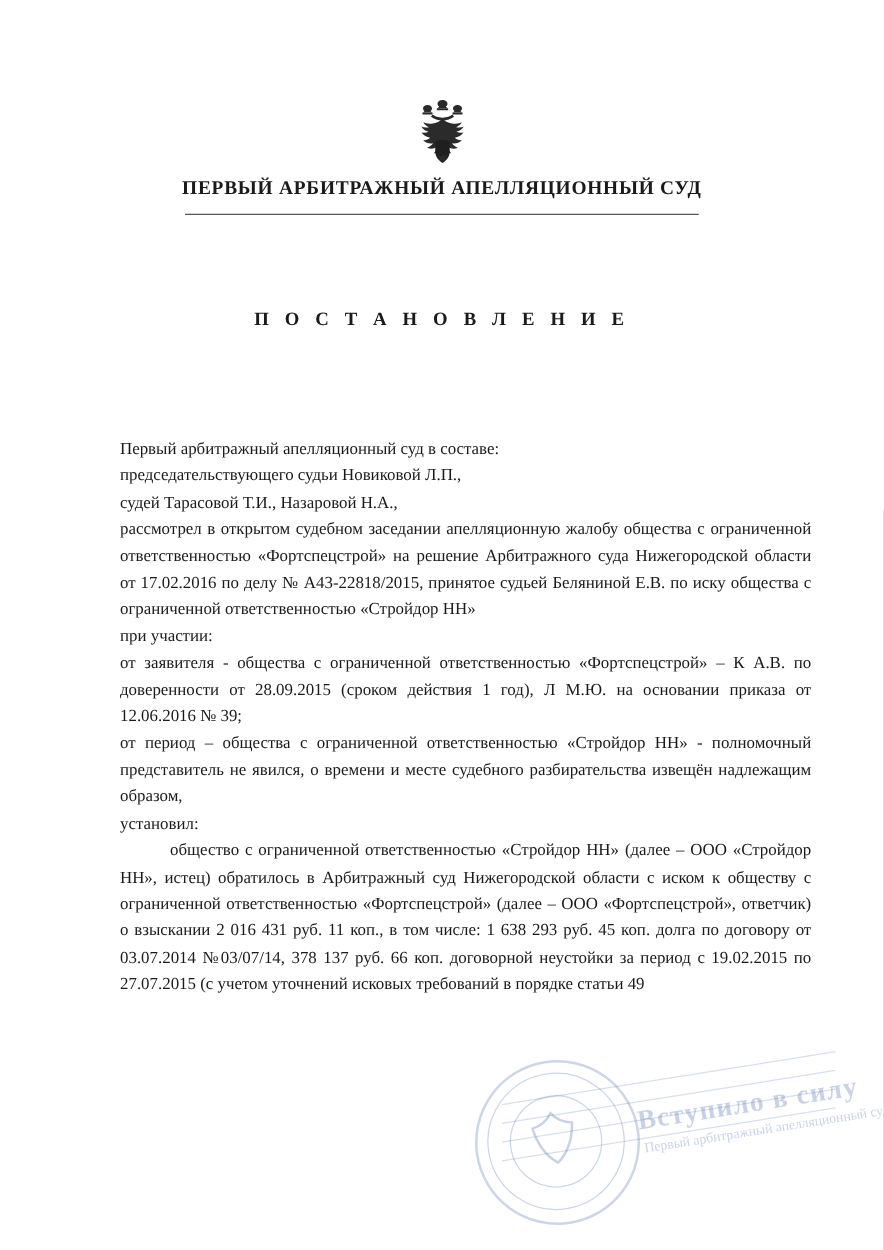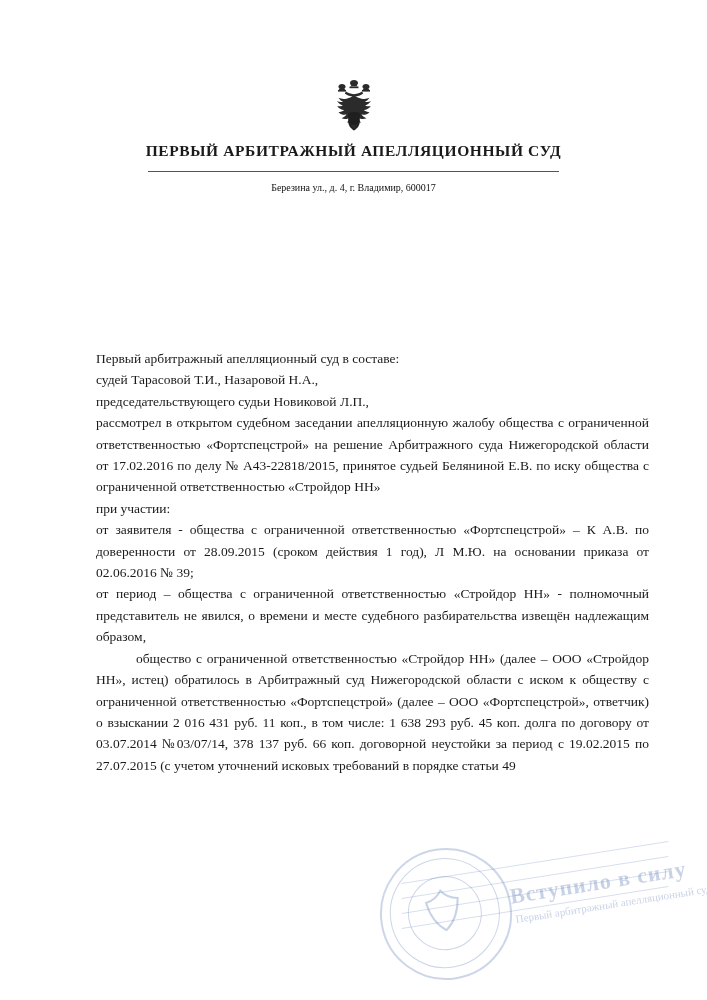--- a/index.html
+++ b/index.html
@@ -228,33 +228,34 @@
 
         <path d="M24 45.5c1 2.4 2.3 4.4 4 6 1.7-1.6 3-3.6 4-6-1.3.8-2.6 1.2-4 1.2s-2.7-.4-4-1.2z"></path>
       </g>
     </svg>
   </div>
 
   <div class="court-title">ПЕРВЫЙ АРБИТРАЖНЫЙ АПЕЛЛЯЦИОННЫЙ СУД</div>
   <div class="hdr-rule"></div>
 
   <div class="addr">
-    <div>Березина ул., д. 4, г. Владимир, 600017</div>
-  </div>
-
+  </div>
+
+  <div class="doctype">П О С Т А Н О В Л Е Н И Е</div>
 
 
   <div class="body">
     <p class="nojust">Первый арбитражный апелляционный суд в составе:</p>
+    <p class="nojust">председательствующего судьи Новиковой Л.П.,</p>
     <p class="nojust">судей Тарасовой Т.И., Назаровой Н.А.,</p>
-    <p class="nojust">председательствующего судьи Новиковой Л.П.,</p>
     <p>рассмотрел в открытом судебном заседании апелляционную жалобу общества с ограниченной ответственностью «Фортспецстрой»   на решение Арбитражного суда   Нижегородской области от 17.02.2016 по делу № А43-22818/2015, принятое судьей Беляниной Е.В. по иску общества с ограниченной ответственностью «Стройдор НН»</p>
     <p class="nojust">при участии:</p>
-    <p>от заявителя - общества с ограниченной ответственностью «Фортспецстрой» –          К            А.В. по доверенности от 28.09.2015 (сроком действия 1 год), Л        М.Ю. на основании приказа от 02.06.2016 № 39;</p>
+    <p>от заявителя - общества с ограниченной ответственностью «Фортспецстрой» –          К            А.В. по доверенности от 28.09.2015 (сроком действия 1 год), Л        М.Ю. на основании приказа от 12.06.2016 № 39;</p>
     <p>от период – общества с ограниченной ответственностью «Стройдор НН» - полномочный представитель не явился, о времени и месте судебного разбирательства извещён надлежащим образом,</p>
+    <p class="nojust">установил:</p>
     <p class="indent">общество с ограниченной ответственностью «Стройдор НН» (далее – ООО «Стройдор НН», истец) обратилось в Арбитражный суд Нижегородской области с иском к обществу с ограниченной ответственностью «Фортспецстрой» (далее – ООО «Фортспецстрой», ответчик) о взыскании 2 016 431 руб. 11 коп., в том числе: 1 638 293 руб. 45 коп. долга по договору от 03.07.2014 №03/07/14, 378 137 руб. 66 коп. договорной неустойки за период с 19.02.2015 по 27.07.2015 (с учетом уточнений исковых требований в порядке статьи 49</p>
   </div>
 
   <div class="stamp">
     <div class="ring"></div>
     <div class="ring2"></div>
     <div class="ring3"></div>
     <svg class="cross" viewBox="0 0 56 56">
       <g fill="none" stroke="#4d6ead" stroke-width="2">
         <path d="M28 6c-4 6-10 9-16 10 2 14 8 24 16 30 8-6 14-16 16-30-6-1-12-4-16-10z"></path>

